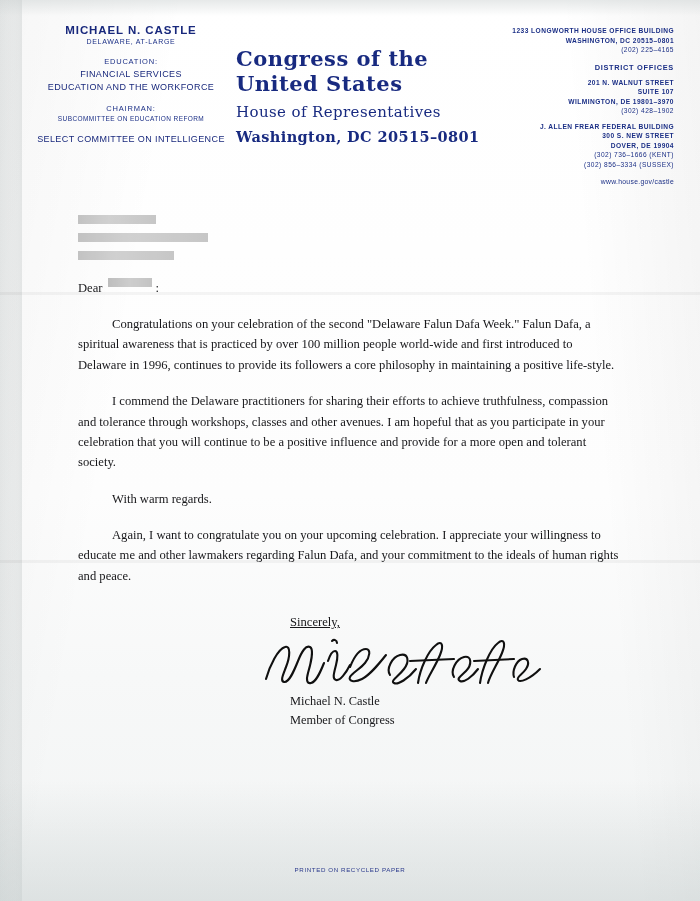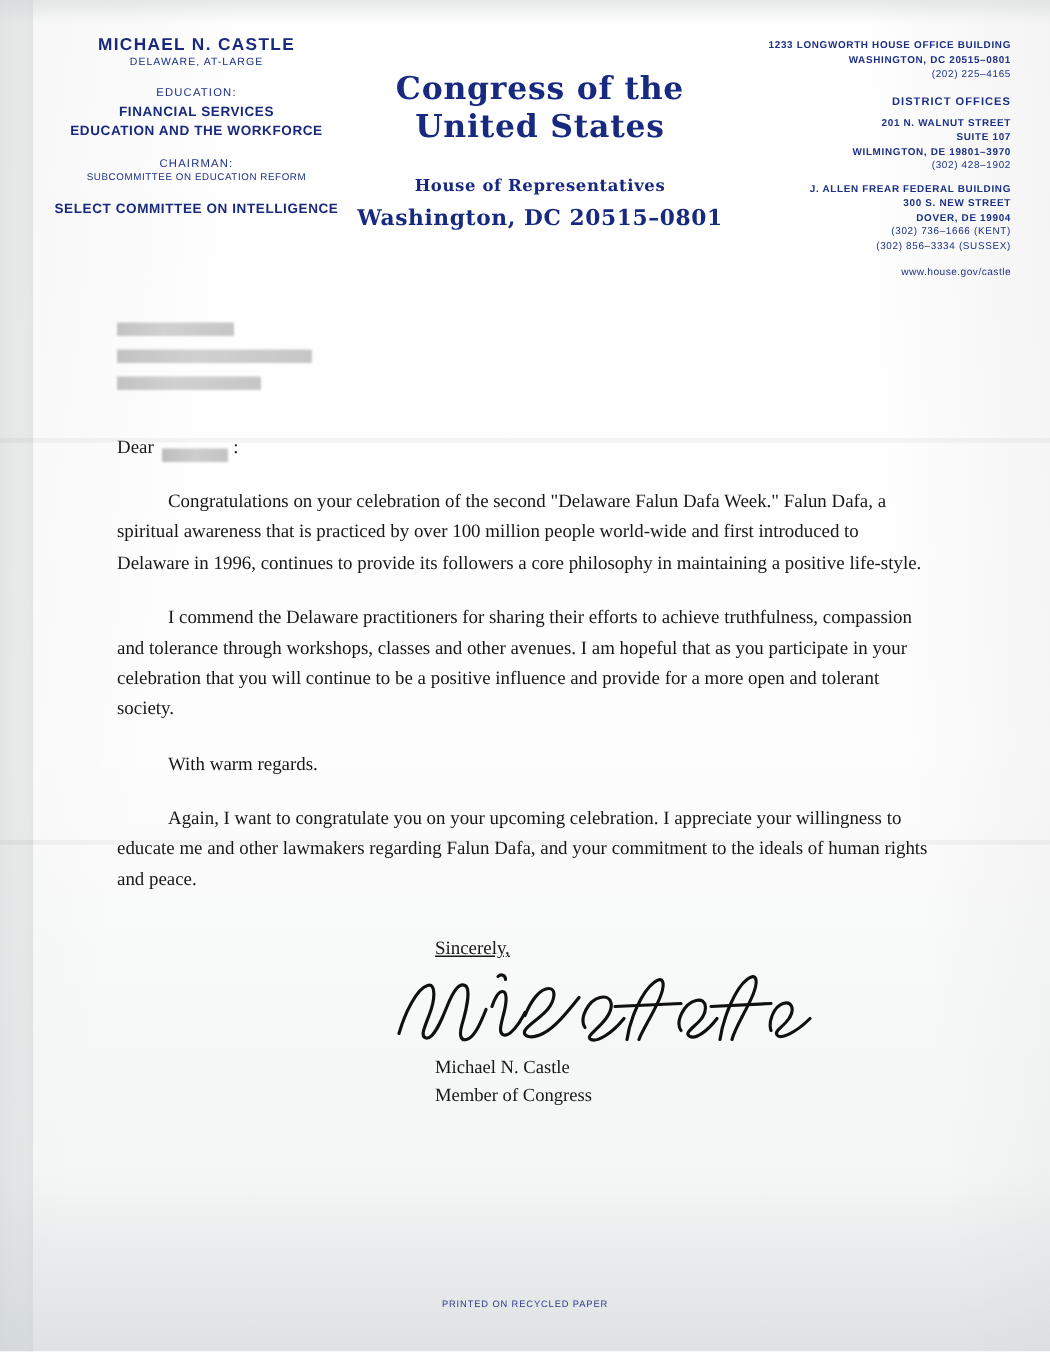--- a/index.html
+++ b/index.html
@@ -68,48 +68,47 @@
     color: #1b2f86;
   }
   .hdr-left .blk { margin-top: 12px; }
   .blk-title {
     font-size: 7.5px;
     letter-spacing: 0.8px;
     color: #1b2f86;
   }
   .blk-item {
     font-size: 9px;
-    font-weight: bold;
+    font-weight: normal;
     letter-spacing: 0.4px;
     margin-top: 3px;
     color: #18287c;
   }
   .blk-sub {
     font-size: 6.5px;
     letter-spacing: 0.4px;
     margin-top: 2px;
     color: #1b2f86;
   }
 
   .hdr-center {
     flex: 1;
-    text-align: center;
     padding-top: 22px;
     color: #182a80;
     font-family: "DejaVu Serif", serif;
   }
   .congress-line1 {
     font-size: 21px;
     font-weight: bold;
     letter-spacing: 0.5px;
   }
   .congress-line2 {
-    font-size: 11px;
-    font-weight: bold;
-    margin-top: 21px;
+    font-size: 15px;
+    font-weight: normal;
+    margin-top: 7px;
     letter-spacing: 0.4px;
   }
   .congress-line3 {
     font-size: 14.5px;
     font-weight: bold;
     margin-top: 7px;
     letter-spacing: 0.4px;
   }
 
   .hdr-right {
@@ -160,23 +159,23 @@
     background: linear-gradient(90deg, #b9b9b9, #c9c9c9 40%, #bdbdbd);
     filter: blur(0.6px);
     margin-bottom: 9px;
     opacity: 0.85;
   }
   .redact.w1 { width: 78px; }
   .redact.w2 { width: 130px; }
   .redact.w3 { width: 96px; }
 
   .salutation {
-    margin-top: 28px;
+    margin-top: 18px;
     display: flex;
-    align-items: flex-end;
+    align-items: flex-start;
     font-size: 12.6px;
   }
   .salutation .redact-inline {
     display: inline-block;
     width: 44px;
     height: 9px;
     background: linear-gradient(90deg, #b5b5b5, #c7c7c7, #bcbcbc);
     filter: blur(0.6px);
     margin: 0 3px 0 6px;
     opacity: 0.88;

